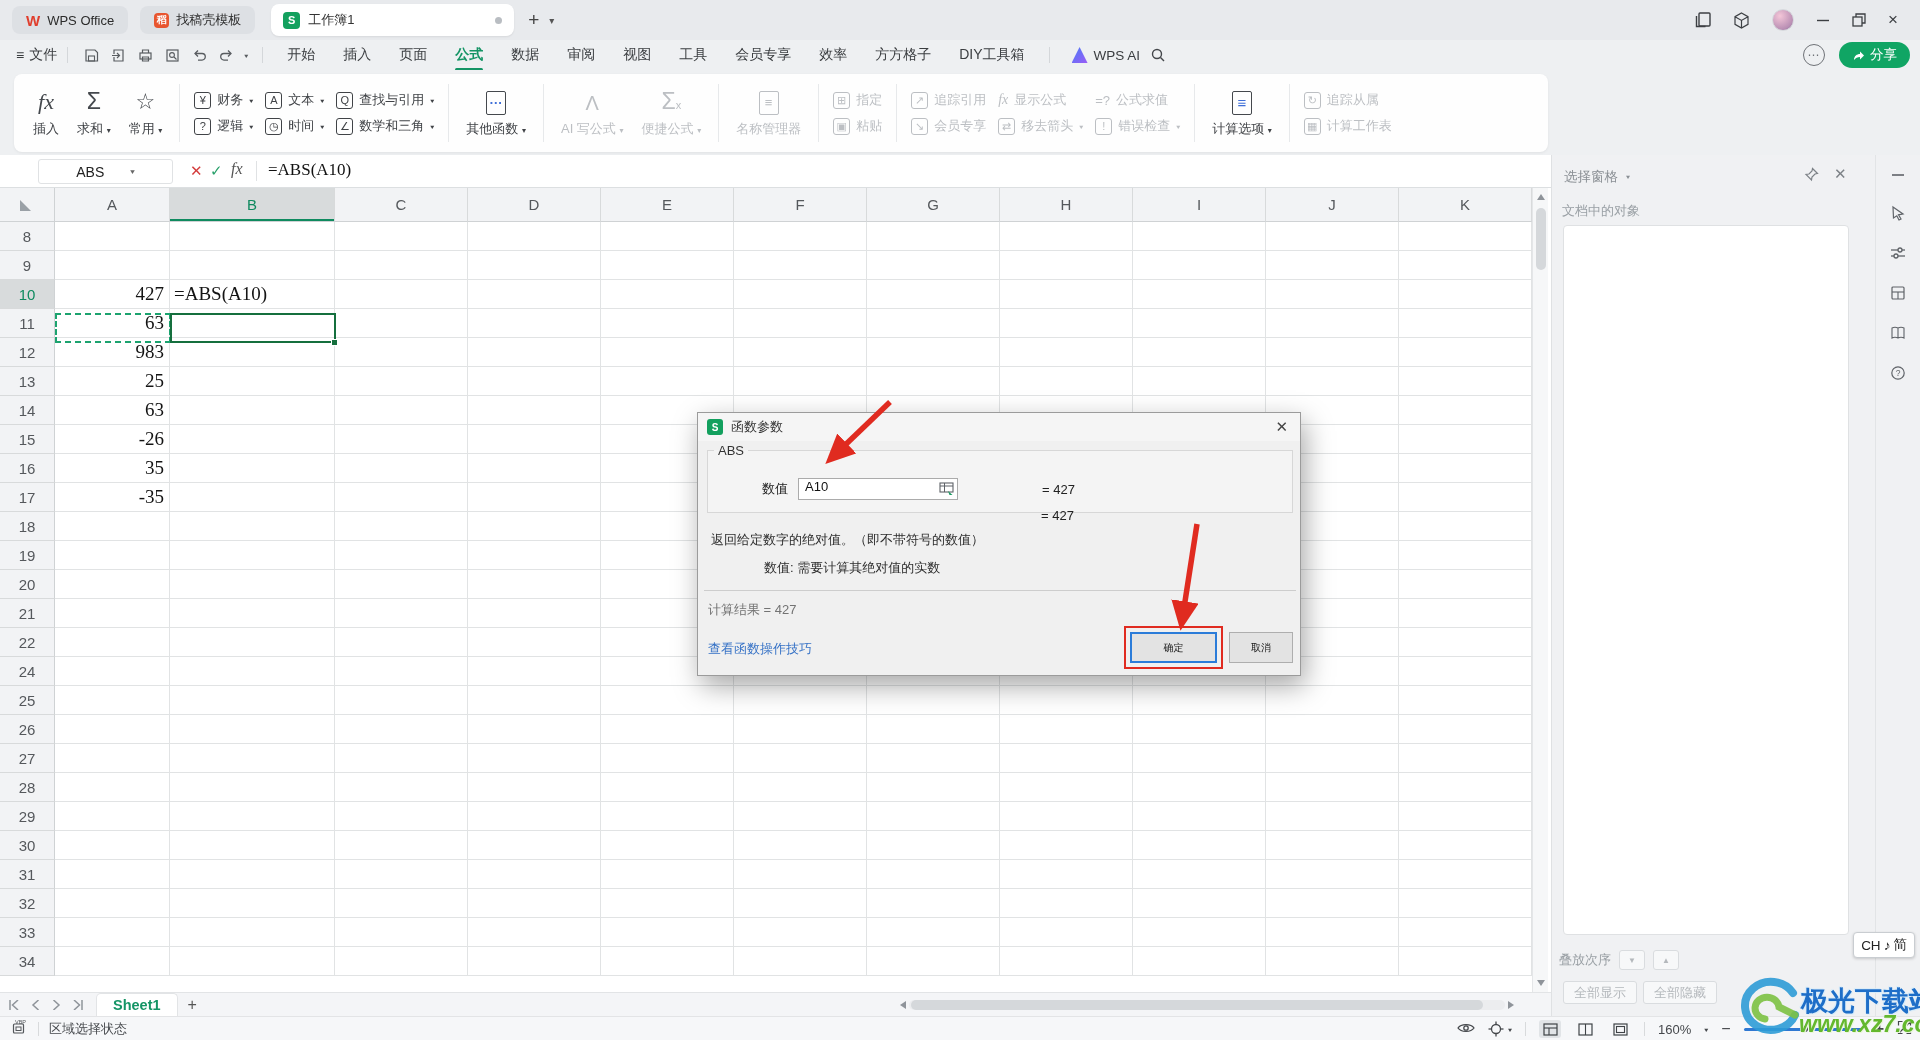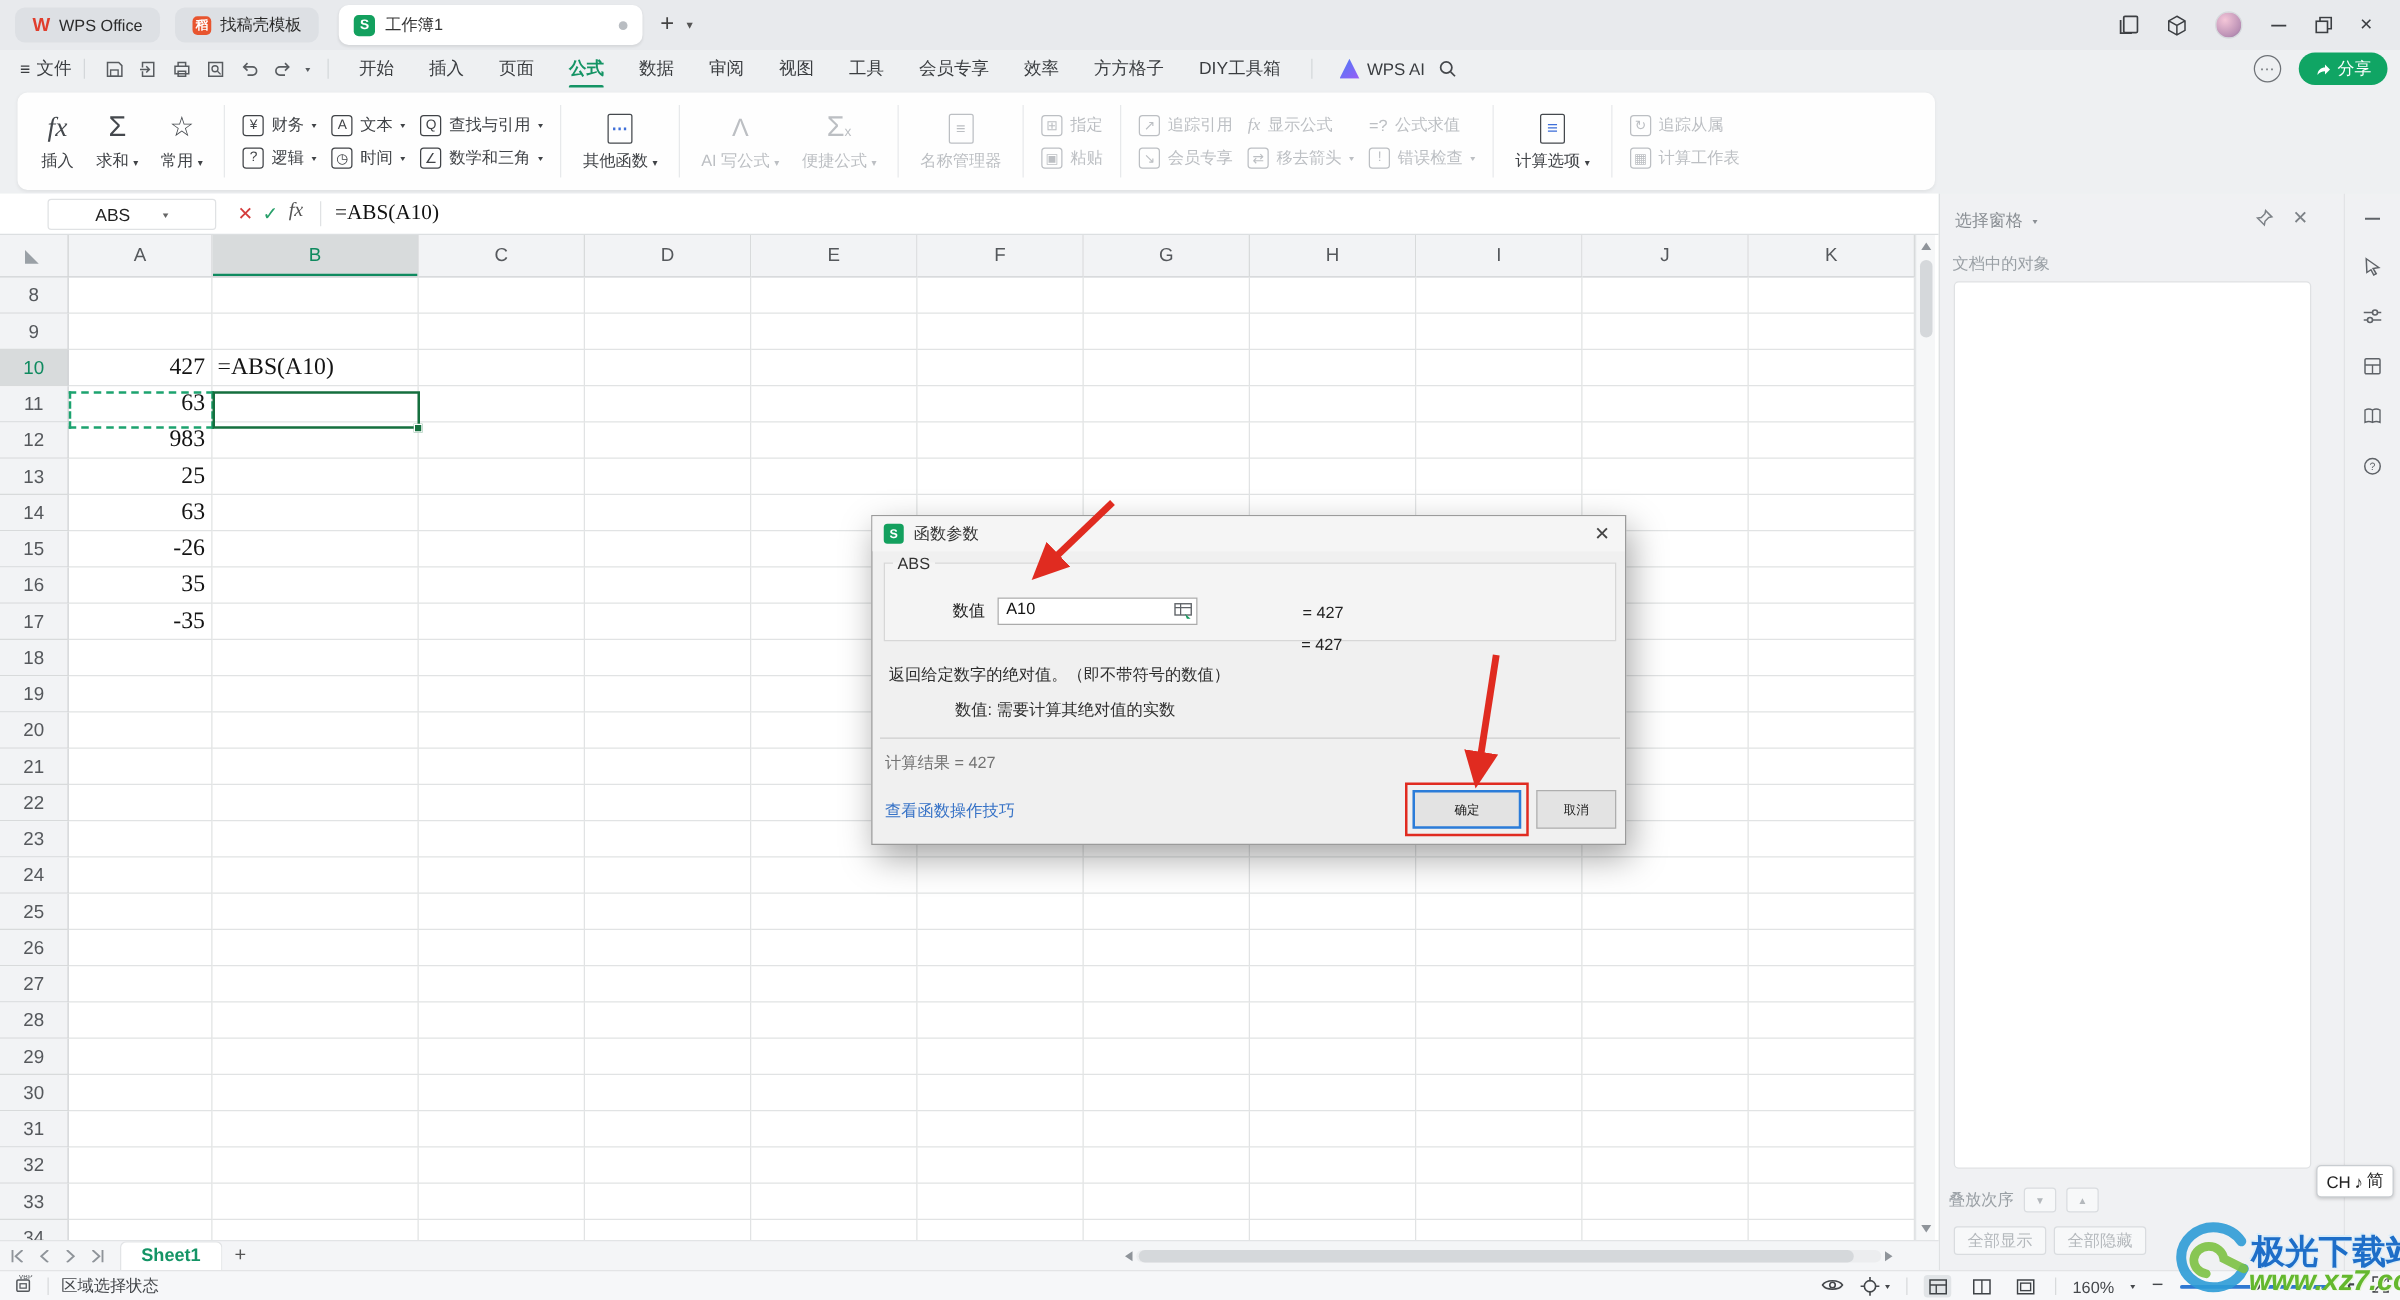--- a/index.html
+++ b/index.html
@@ -671,34 +671,20 @@
           <div class="cell" style="width: 133px;"></div>
           <div class="cell" style="width: 133px;"></div>
           <div class="cell" style="width: 133px;"></div>
           <div class="cell" style="width: 133px;"></div>
           <div class="cell" style="width: 133px;"></div>
           <div class="cell" style="width: 133px;"></div>
           <div class="cell" style="width: 133px;"></div>
           <div class="cell" style="width: 133px;"></div>
         </div>
         <div class="grow">
-          <div class="rowhdr">23</div>
-          <div class="cell" style="width: 115px;"></div>
-          <div class="cell" style="width: 165px;"></div>
-          <div class="cell" style="width: 133px;"></div>
-          <div class="cell" style="width: 133px;"></div>
-          <div class="cell" style="width: 133px;"></div>
-          <div class="cell" style="width: 133px;"></div>
-          <div class="cell" style="width: 133px;"></div>
-          <div class="cell" style="width: 133px;"></div>
-          <div class="cell" style="width: 133px;"></div>
-          <div class="cell" style="width: 133px;"></div>
-          <div class="cell" style="width: 133px;"></div>
-        </div>
-        <div class="grow">
           <div class="rowhdr">24</div>
           <div class="cell" style="width: 115px;"></div>
           <div class="cell" style="width: 165px;"></div>
           <div class="cell" style="width: 133px;"></div>
           <div class="cell" style="width: 133px;"></div>
           <div class="cell" style="width: 133px;"></div>
           <div class="cell" style="width: 133px;"></div>
           <div class="cell" style="width: 133px;"></div>
           <div class="cell" style="width: 133px;"></div>
           <div class="cell" style="width: 133px;"></div>

